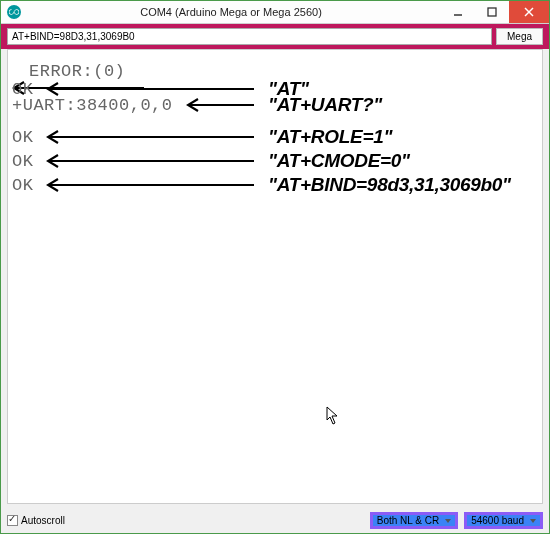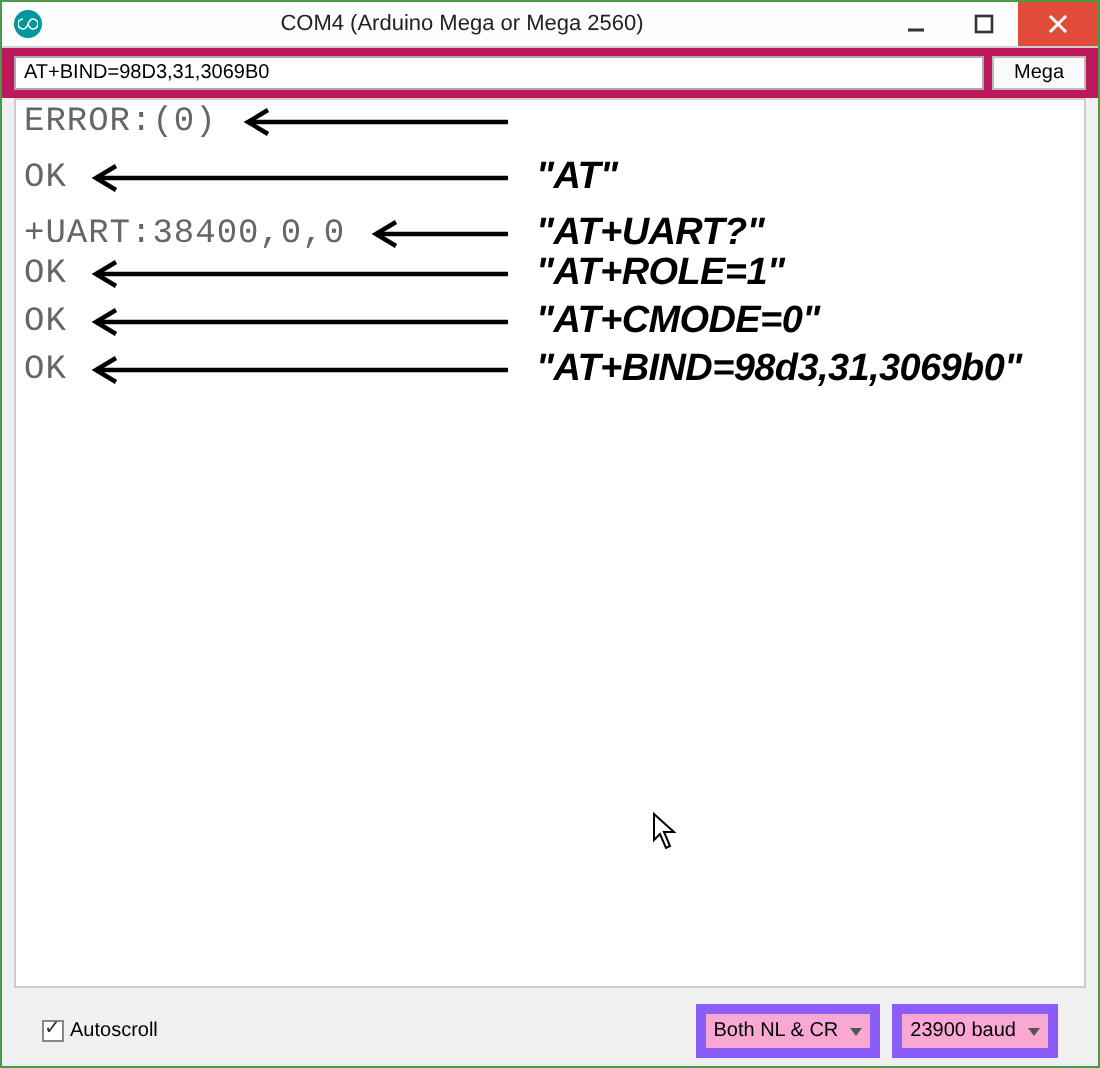--- a/index.html
+++ b/index.html
@@ -129,21 +129,21 @@
     letter-spacing: -0.3px;
     white-space: nowrap;
   }
   .cursor-ptr {
     position: absolute;
     width: 14px;
     height: 20px;
     pointer-events: none;
   }
   .bottom-row {
-    padding: 4px 20px;
+    padding: 4px 6px;
     display: flex;
     background: #f0f0f0;
     font-size: 10px;
     gap: 6px;
   }
   .chk {
     display: flex;
     align-items: center;
     gap: 3px;
   }
@@ -158,25 +158,25 @@
   .chk-box::after {
     content: "✓";
     position: absolute;
     top: -3px;
     left: 0px;
     font-size: 10px;
     color: #333;
   }
   .spacer { flex: 1; }
   .dd {
-    border: 5px solid #8b5cf6;
-    background: #f9a8d4;
+    border: 3px solid #8b5cf6;
+    background: #3b82f6;
     font-size: 10px;
     padding: 1px 4px;
-    height: 27px;
+    height: 17px;
     box-sizing: border-box;
     display: flex;
     align-items: center;
     gap: 6px;
   }
   .dd .tri {
     width: 0; height: 0;
     border-left: 3px solid transparent;
     border-right: 3px solid transparent;
     border-top: 4px solid #555;
@@ -214,39 +214,39 @@
     </div>
   </div>
 
   <div class="toolbar-row">
     <input class="cmd-input" type="text" value="AT+BIND=98D3,31,3069B0" style="">
     <button class="send-btn">Mega</button>
   </div>
 
   <div class="terminal" id="terminal">
 
-  <div class="term-line" style="top: 0;">
+  <div class="term-line" style="top: 12px; flex-direction: column;">
         <span class="mono" style="width: 100px;">ERROR:(0)</span>
         <span style="width: 10px; display: inline-block;"></span>
         <svg class="arrow" width="134" height="14" viewBox="0 0 134 14">
           <line x1="2" y1="7" x2="132" y2="7"></line>
           <polyline points="12,1 2,7 12,13"></polyline>
         </svg>
       </div>
       <div class="term-line" style="top: 28px;">
         <span class="mono" style="width: 24px;">OK</span>
         <span style="width: 10px; display: inline-block;"></span>
         <svg class="arrow" width="210" height="14" viewBox="0 0 210 14">
           <line x1="2" y1="7" x2="208" y2="7"></line>
           <polyline points="12,1 2,7 12,13"></polyline>
         </svg>
         <span style="width: 12px; display: inline-block;"></span>
         <span class="annot">"AT"</span>
       </div>
-      <div class="term-line" style="top: 56px;">
+      <div class="term-line" style="top: 44px;">
         <span class="mono" style="width: 164px;">+UART:38400,0,0</span>
         <span style="width: 10px; display: inline-block;"></span>
         <svg class="arrow" width="70" height="14" viewBox="0 0 70 14">
           <line x1="2" y1="7" x2="68" y2="7"></line>
           <polyline points="12,1 2,7 12,13"></polyline>
         </svg>
         <span style="width: 12px; display: inline-block;"></span>
         <span class="annot">"AT+UART?"</span>
       </div>
       <div class="term-line" style="top: 76px;">
@@ -288,18 +288,18 @@
     <label class="chk">
       <span class="chk-box"></span>
       <span>Autoscroll</span>
     </label>
     <span class="spacer"></span>
     <div class="dd">
       <span>Both NL &amp; CR</span>
       <span class="tri"></span>
     </div>
     <div class="dd">
-      <span>23900 baud</span>
+      <span>54600 baud</span>
       <span class="tri"></span>
     </div>
   </div>
 
 </div>
 
 </body></html>

